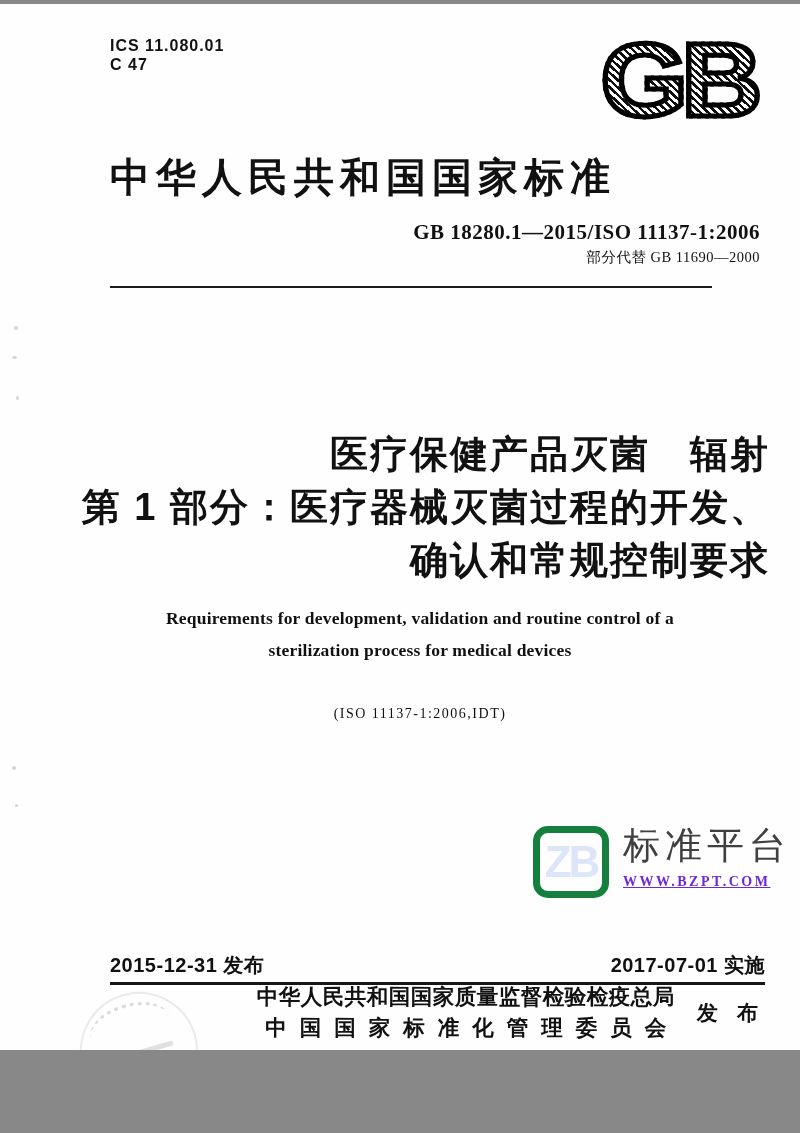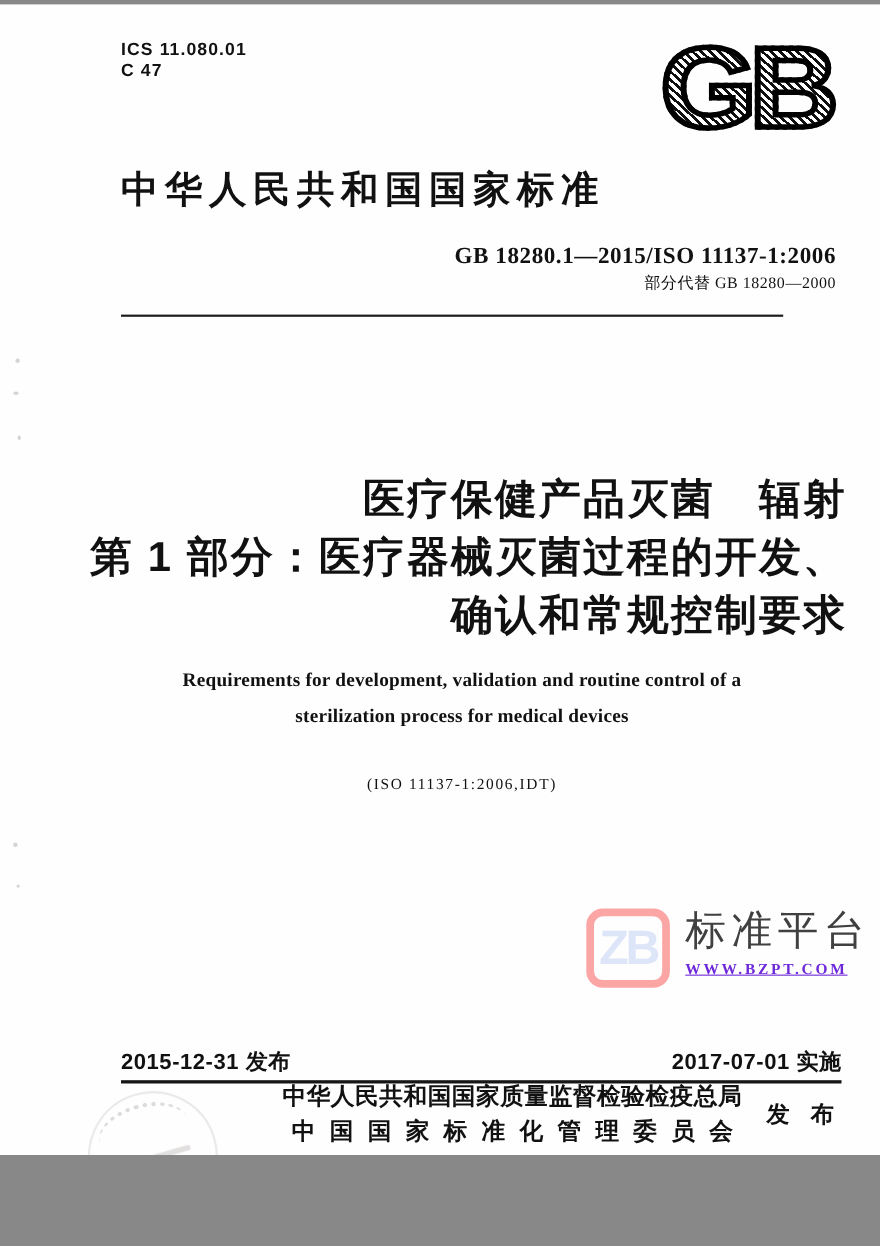--- a/index.html
+++ b/index.html
@@ -28,21 +28,21 @@
     letter-spacing:-6px;
     transform:scaleX(1.08);transform-origin:right top;
     background:repeating-linear-gradient(45deg,#101010 0 2.4px,#ffffff 2.4px 5.2px);
     -webkit-background-clip:text;background-clip:text;
     color:transparent;
     -webkit-text-stroke:5px #000;
   }
   
   .heading{
     position:absolute;left:110px;top:146px;
-    font-size:34px;font-weight:bold;
+    font-size:40px;font-weight:bold;
     letter-spacing:6px;white-space:nowrap;
   }
   
   .std-block{position:absolute;right:40px;top:216px;text-align:right;}
   .std-code{font-size:21px;font-weight:bold;letter-spacing:.5px;}
   .std-replaces{font-size:14.5px;margin-top:3px;letter-spacing:.5px;}
   .rule-top{
     position:absolute;left:110px;top:282px;width:602px;height:2px;
     background:#1c1c1c;
   }
@@ -66,21 +66,21 @@
     text-align:center;font-size:14px;letter-spacing:1.5px;
   }
   
   .watermark{
     position:absolute;left:533px;top:822px;
     display:flex;align-items:flex-start;gap:14px;
     user-select:none;
   }
   .wm-icon{
     width:62px;height:58px;
-    border:7px solid #fca5a5;border-radius:15px;
+    border:7px solid #15803d;border-radius:15px;
     display:flex;align-items:center;justify-content:center;
     font-family:"Liberation Sans",sans-serif;
     font-weight:bold;font-size:44px;letter-spacing:-3px;
     color:#dde5f8;
   }
   .wm-name{
     font-family:"Liberation Sans",sans-serif;
     font-size:37px;letter-spacing:5px;color:#404040;line-height:40px;
   }
   .wm-url{
@@ -143,21 +143,21 @@
     <div>ICS 11.080.01</div>
     <div>C 47</div>
   </div>
 
   <div class="gb-logo">GB</div>
 
   <div class="heading">中华人民共和国国家标准</div>
 
   <div class="std-block">
     <div class="std-code">GB 18280.1—2015/ISO 11137-1:2006</div>
-    <div class="std-replaces">部分代替 GB 18280—2000</div>
+    <div class="std-replaces">部分代替 GB 11690—2000</div>
   </div>
 
   <div class="rule-top"></div>
 
   <div class="speck sp1"></div>
   <div class="speck sp2"></div>
   <div class="speck sp3"></div>
   <div class="speck sp4"></div>
   <div class="speck sp5"></div>
 

